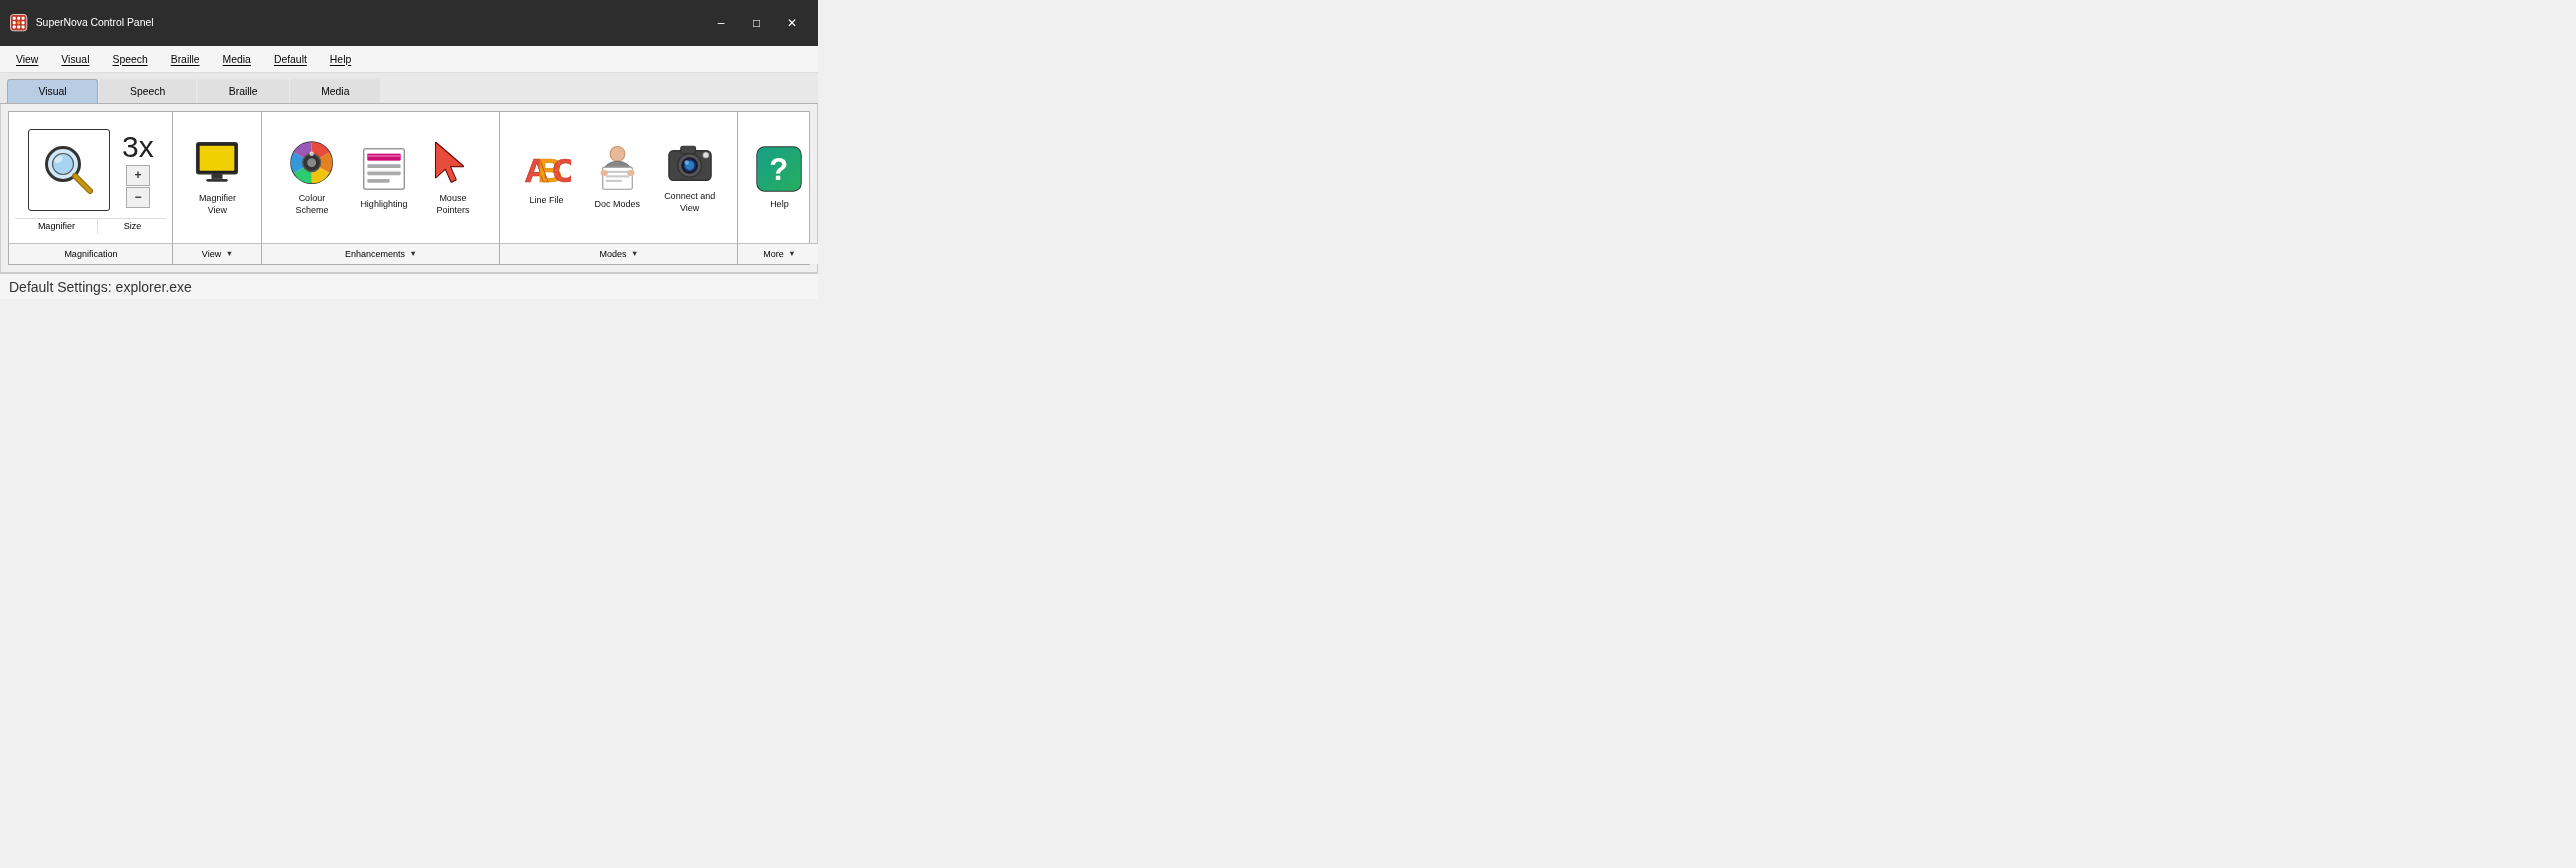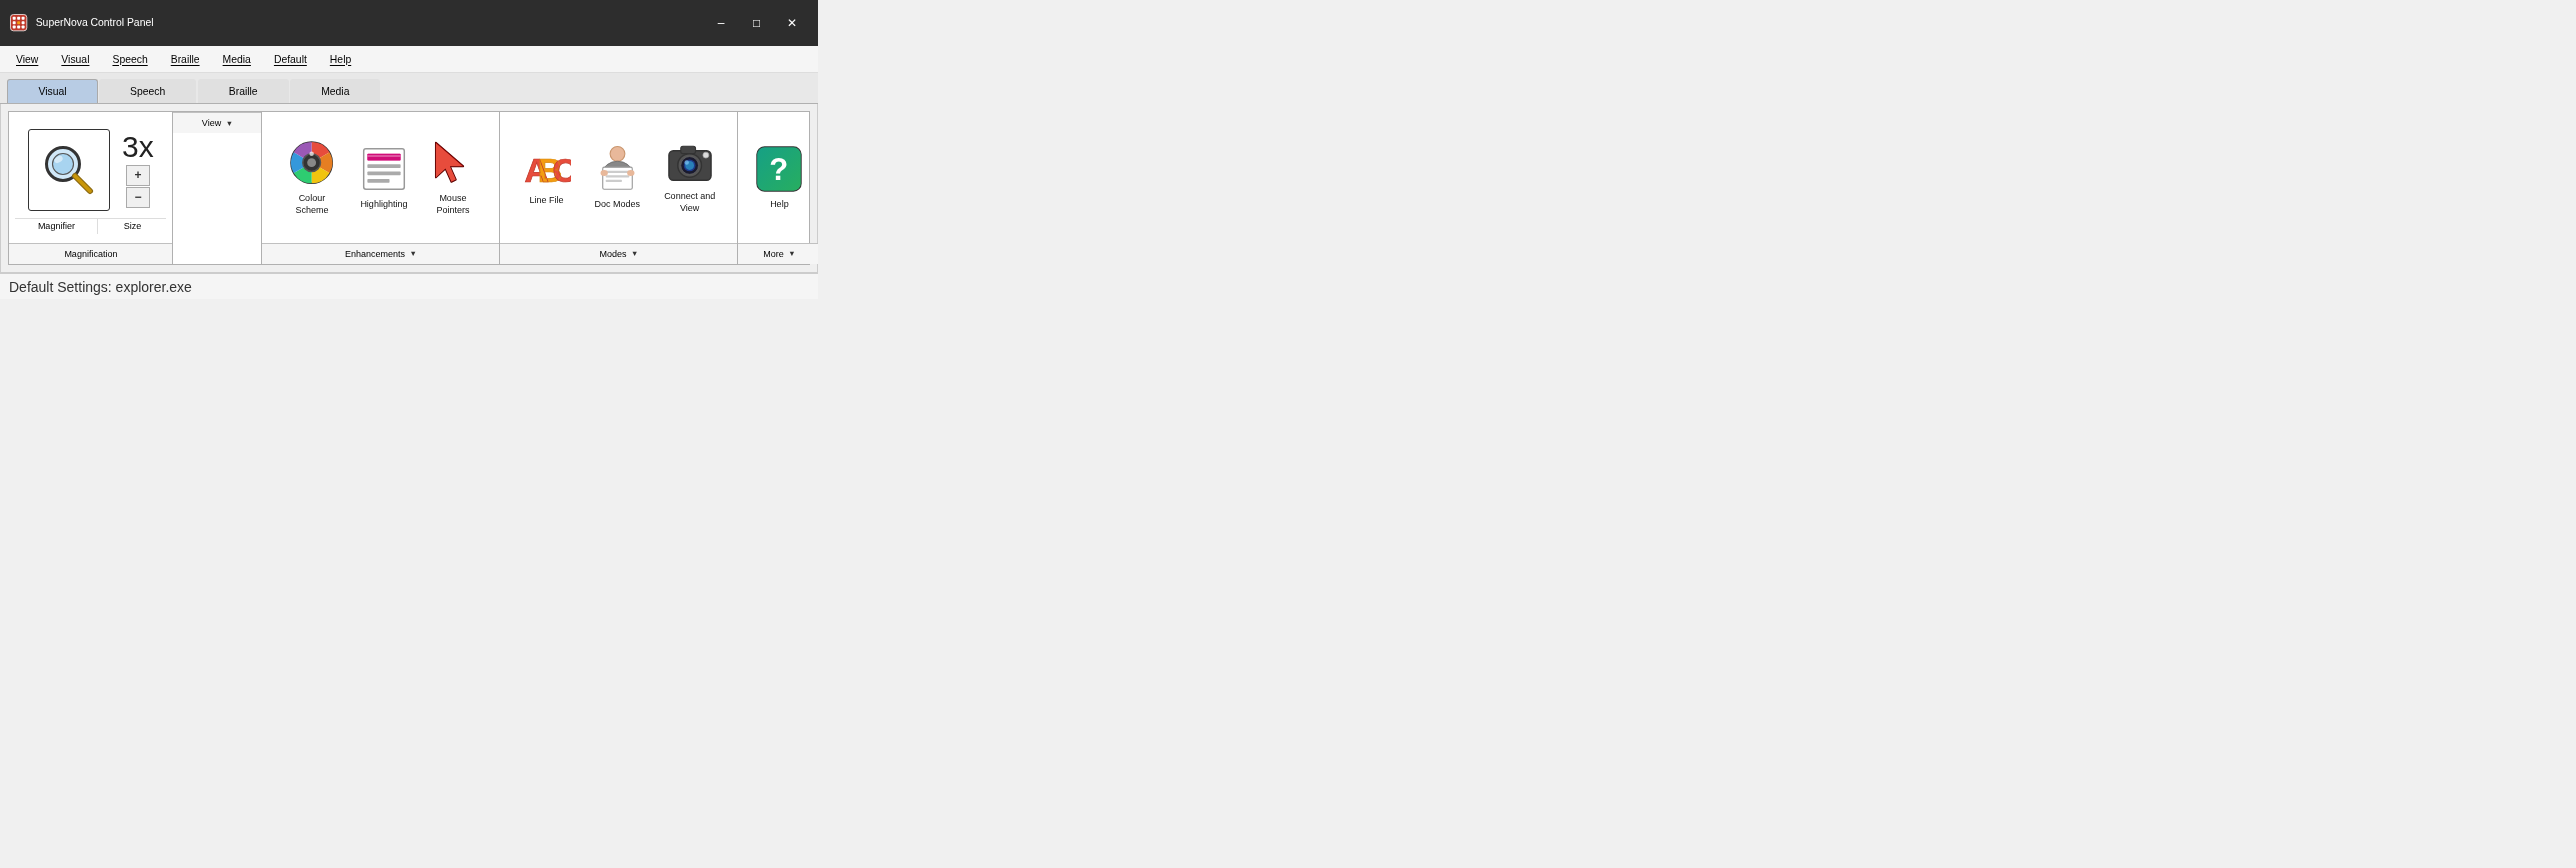--- a/index.html
+++ b/index.html
@@ -317,20 +317,33 @@
           <div style="flex:1; text-align:center; font-size:9px; padding: 2.2px 0; min-width:82px;">Magnifier</div>
           <div style="flex:1; text-align:center; font-size:9px; padding: 2.2px 0; border-left:0.7px solid #ddd;">Size</div>
         </div>
       </div>
       <div class="section-footer">
         <span>Magnification</span>
       </div>
     </div>
 
     <div class="section" style="min-width:89px;">
+      <div class="section-content">
+        <div class="icon-item">
+
+          <svg class="monitor-svg" viewBox="0 0 65 65">
+            <rect x="5" y="5" width="55" height="42" rx="3" fill="#222" stroke="#333" stroke-width="2"></rect>
+            <rect x="9" y="9" width="47" height="34" rx="1" fill="#f0d000"></rect>
+
+            <rect x="25" y="47" width="15" height="7" fill="#333"></rect>
+            <rect x="18" y="54" width="29" height="4" rx="2" fill="#333"></rect>
+          </svg>
+          <span class="icon-label">Magnifier View</span>
+        </div>
+      </div>
       <div class="section-footer">
         <span>View</span>
         <span class="dropdown-arrow">▼</span>
       </div>
     </div>
 
     <div class="section" style="min-width:238px;">
       <div class="section-content">
 
         <div class="icon-item">

